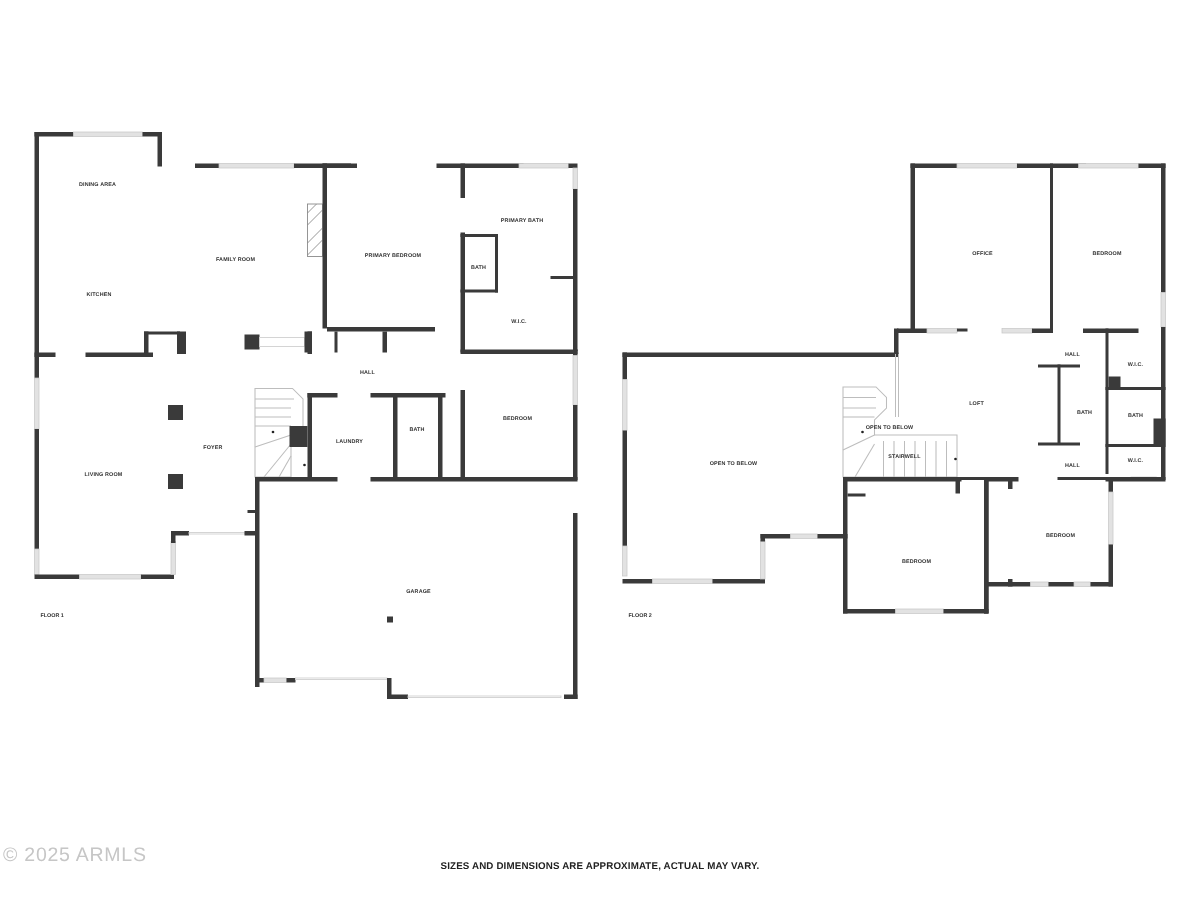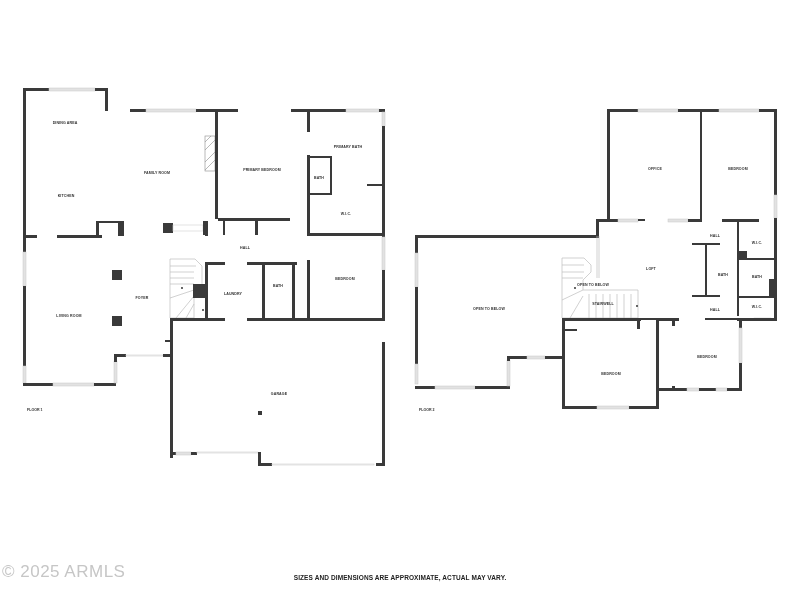--- a/index.html
+++ b/index.html
@@ -8,21 +8,21 @@
     #plan { position: absolute; left: 0; top: 0; width: 800px; height: 600px; }
     .wall { fill: #3a3a3a; }
     .win  { fill: #e2e2e2; stroke: #c8c8c8; stroke-width: 0.5; }
     .door { fill: #ffffff; stroke: #d0d0d0; stroke-width: 0.6; }
     .stair { stroke: #bdbdbd; stroke-width: 0.7; fill: none; }
     .hatch { stroke: #8a8a8a; stroke-width: 0.6; fill: none; }
     .lbl { font-family: "Liberation Sans", sans-serif; font-size: 3.6px; fill: #333;
            text-anchor: middle; font-weight: bold; letter-spacing: 0.1px; }
     .flbl { font-family: "Liberation Sans", sans-serif; font-size: 3.6px; fill: #333;
             font-weight: bold; }
-    #watermark { position: absolute; left: 2px; top: 562px; font-size: 17px;
+    #watermark { position: absolute; left: 2px; top: 562px; font-size: 13px;
                  color: #c6c6c6; letter-spacing: 0.5px; font-family: "Liberation Sans", sans-serif; }
     #disclaimer { position: absolute; left: 0; width: 800px; top: 574px; text-align: center;
                   font-size: 6.5px; font-weight: bold; color: #222; letter-spacing: 0.1px;
                   font-family: "Liberation Sans", sans-serif; }
   </style>
 </head>
 <body>
 
 <svg id="plan" viewBox="0 0 800 600" xmlns="http://www.w3.org/2000/svg">
 

